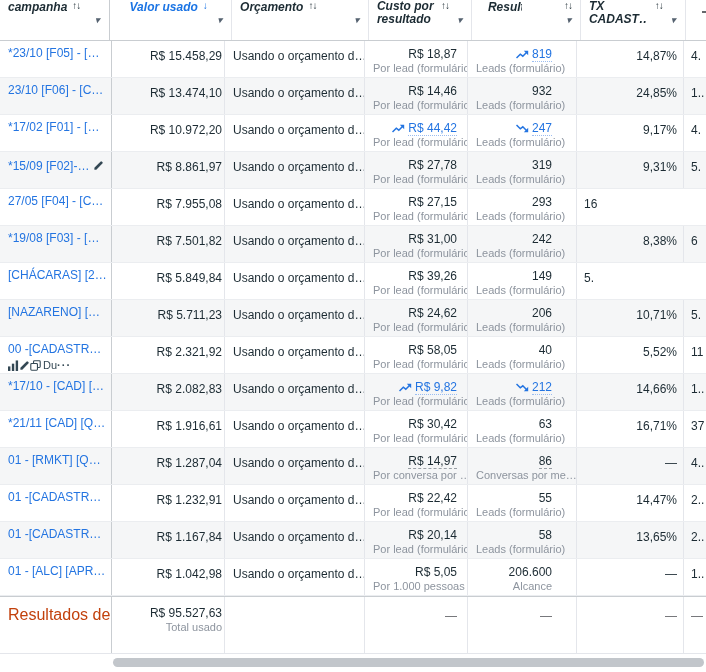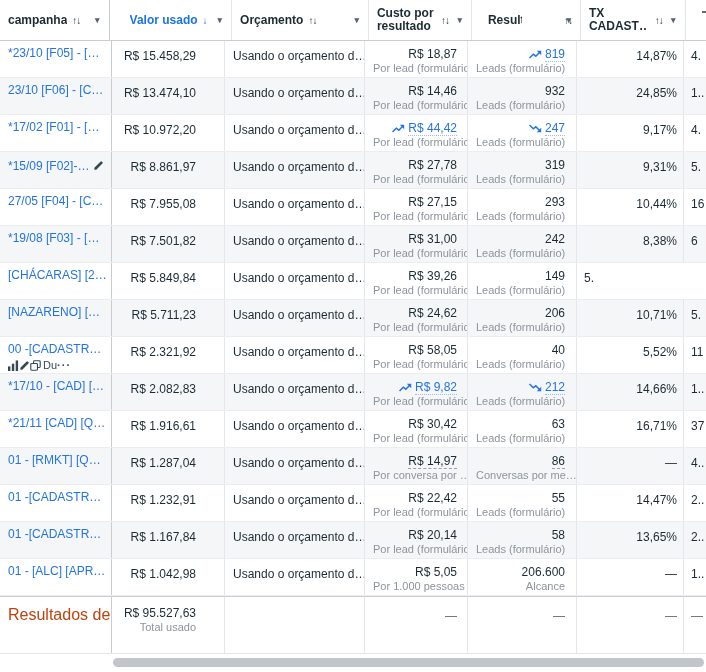--- a/index.html
+++ b/index.html
@@ -1,22 +1,22 @@
 <!DOCTYPE html>
 <html><head>
 <meta charset="utf-8">
 <style>
   html,body{margin:0;padding:0;background:#fff;}
   .wrap{position:relative;width:706px;height:672px;overflow:hidden;background:#fff;
         font-family:"Liberation Sans",sans-serif;color:#1c2b33;}
   .grid{width:764px;}
   
   .hrow{display:flex;height:40px;border-bottom:1px solid #c9cdd1;background:#fff;}
-  .hcell{position:relative;display:flex;align-items:center;font-weight:700;font-size:12px;
-         color:#1c2b33;padding:0 8px;border-right:1px solid #e4e6eb;box-sizing:border-box;}
+  .hcell{position:relative;display:flex;align-items:flex-start;font-weight:700;font-size:12px;
+         color:#1c2b33;padding:0 8px;border-right:1px solid #e4e6eb;box-sizing:border-box;font-style:italic;}
   .hlabel{white-space:nowrap;overflow:hidden;}
   .hlabel.wrap2{white-space:normal;line-height:13px;}
   .blue{color:#1b74e4;}
   .sorticon{font-size:10px;letter-spacing:-1px;margin-left:5px;color:#1c2b33;font-weight:400;}
   .sorticon.blue{color:#1b74e4;}
   .caret{position:absolute;right:9px;top:50%;transform:translateY(-52%);font-size:9px;color:#556270;}
   .hfrag{position:absolute;left:16px;top:11px;width:7px;height:2px;background:#65676b;}
   
   .w1{width:112px;border-right-color:#c9cdd1;}
   .w2{width:113px;margin-left:12px;}
@@ -24,24 +24,24 @@
   .w4{width:103px;}
   .w5{width:109px;gap:37px;}
   .w6{width:107px;}
   .w7{width:80px;border-right:none;}
   .icons-right{display:flex;align-items:center;margin-left:auto;padding-right:14px;}
   
   .trow{display:flex;height:37px;border-bottom:1px solid #ebedf0;box-sizing:border-box;background:#fff;}
   .trow.stripe{background:#f5f6f7;}
   .cell{box-sizing:border-box;padding:5px 8px 0 8px;border-right:1px solid #e4e6eb;overflow:hidden;}
   .c1{width:112px;border-right-color:#c9cdd1;}
-  .c2{width:113px;padding-right:28px;}
+  .c2{width:113px;padding-right:2px;}
   .c3{width:140px;}
   .c4{width:103px;padding-right:10px;}
-  .c5{width:109px;padding-right:11px;}
+  .c5{width:109px;padding-right:24px;}
   .c6{width:107px;padding-right:6px;}
   .c7{width:80px;border-right:none;padding-left:7px;}
   .num{text-align:right;}
   .cline{display:flex;align-items:center;gap:4px;}
   .cname{color:#2374e1;font-size:12px;white-space:nowrap;}
   .budget{color:#1c2b33;font-size:12px;white-space:nowrap;}
   .val{font-size:12px;color:#1c2b33;line-height:14px;}
   .vline{line-height:14px;white-space:nowrap;}
   .sub{font-size:11px;color:#8d949e;line-height:13px;white-space:nowrap;margin-top:1px;}
   .link{color:#2374e1;border-bottom:1px dotted #9cbdf0;}
@@ -249,23 +249,20 @@
       <span class="budget">Usando o orçamento d…</span>
     </div>
     <div class="cell c4 num">
       <div class="vline"><span class="tslot"></span><span class="val mval">R$ 27,15</span></div>
       <div class="sub msub">Por lead (formulário)</div>
     </div>
     <div class="cell c5 num">
       <div class="vline"><span class="tslot"></span><span class="val mval">293</span></div>
       <div class="sub msub">Leads (formulário)</div>
     </div>
-    <div class="cell c6 num">
-      <span class="val">10,44%</span>
-    </div>
     <div class="cell c7">
       <span class="val">16</span>
     </div>
   </div>
         <div class="trow stripe">
     <div class="cell c1">
       <div class="cline">
         <span class="cname">*19/08 [F03] - […</span>
         <span class="editslot"></span>
       </div>

